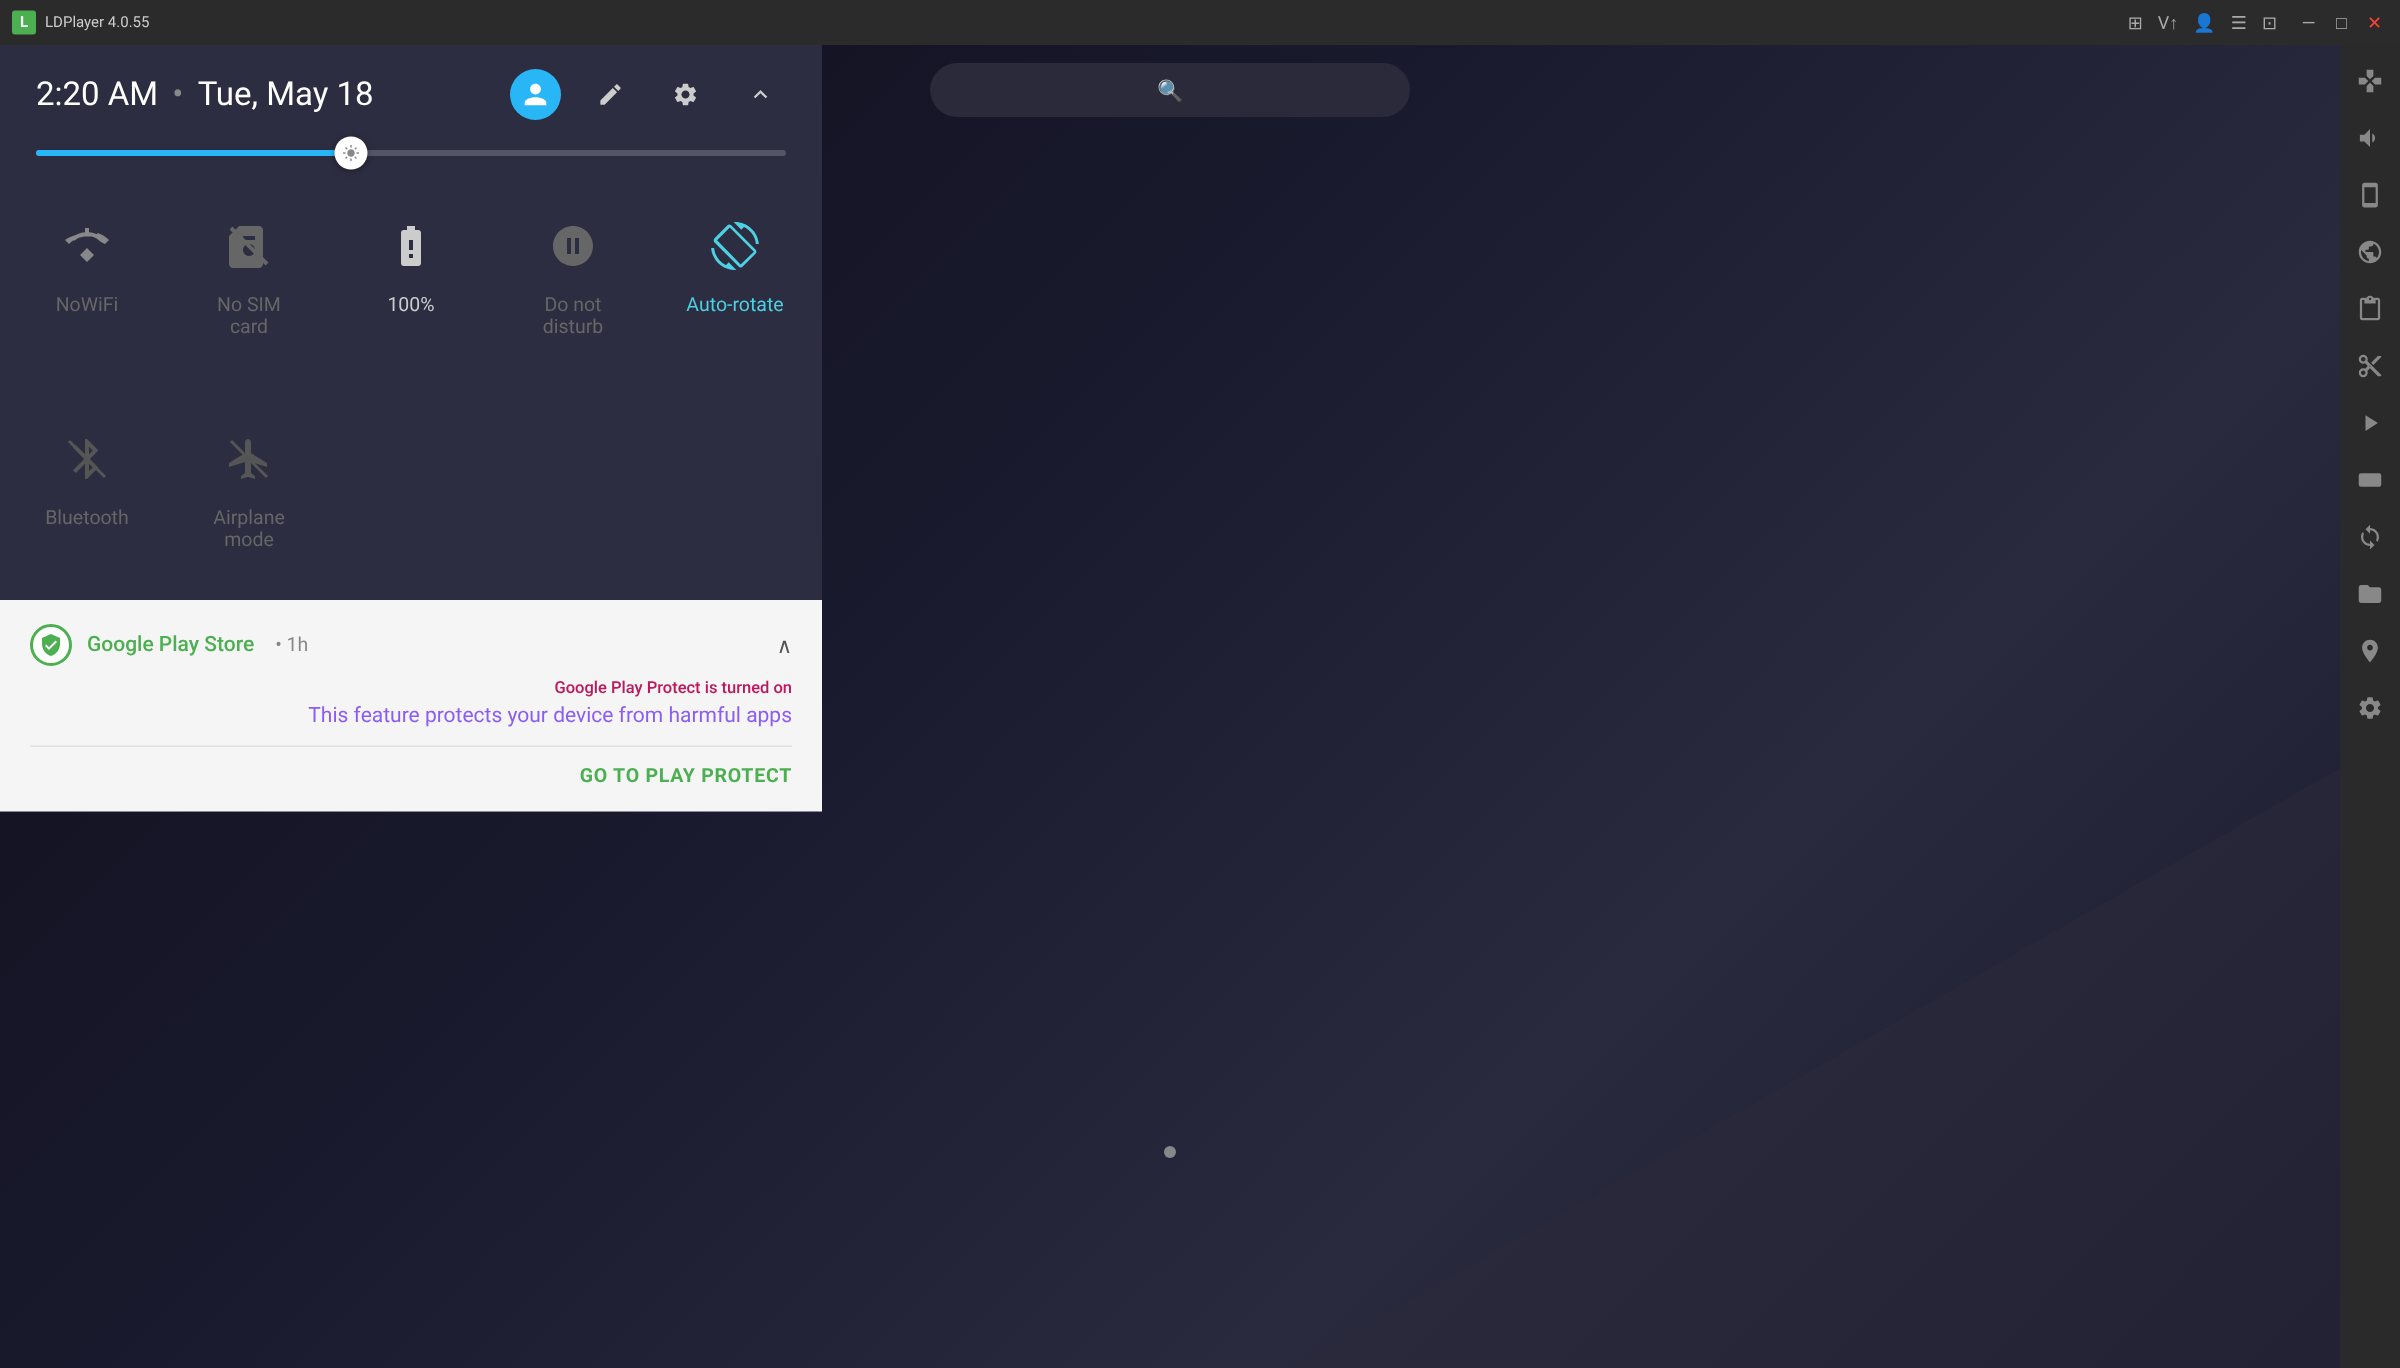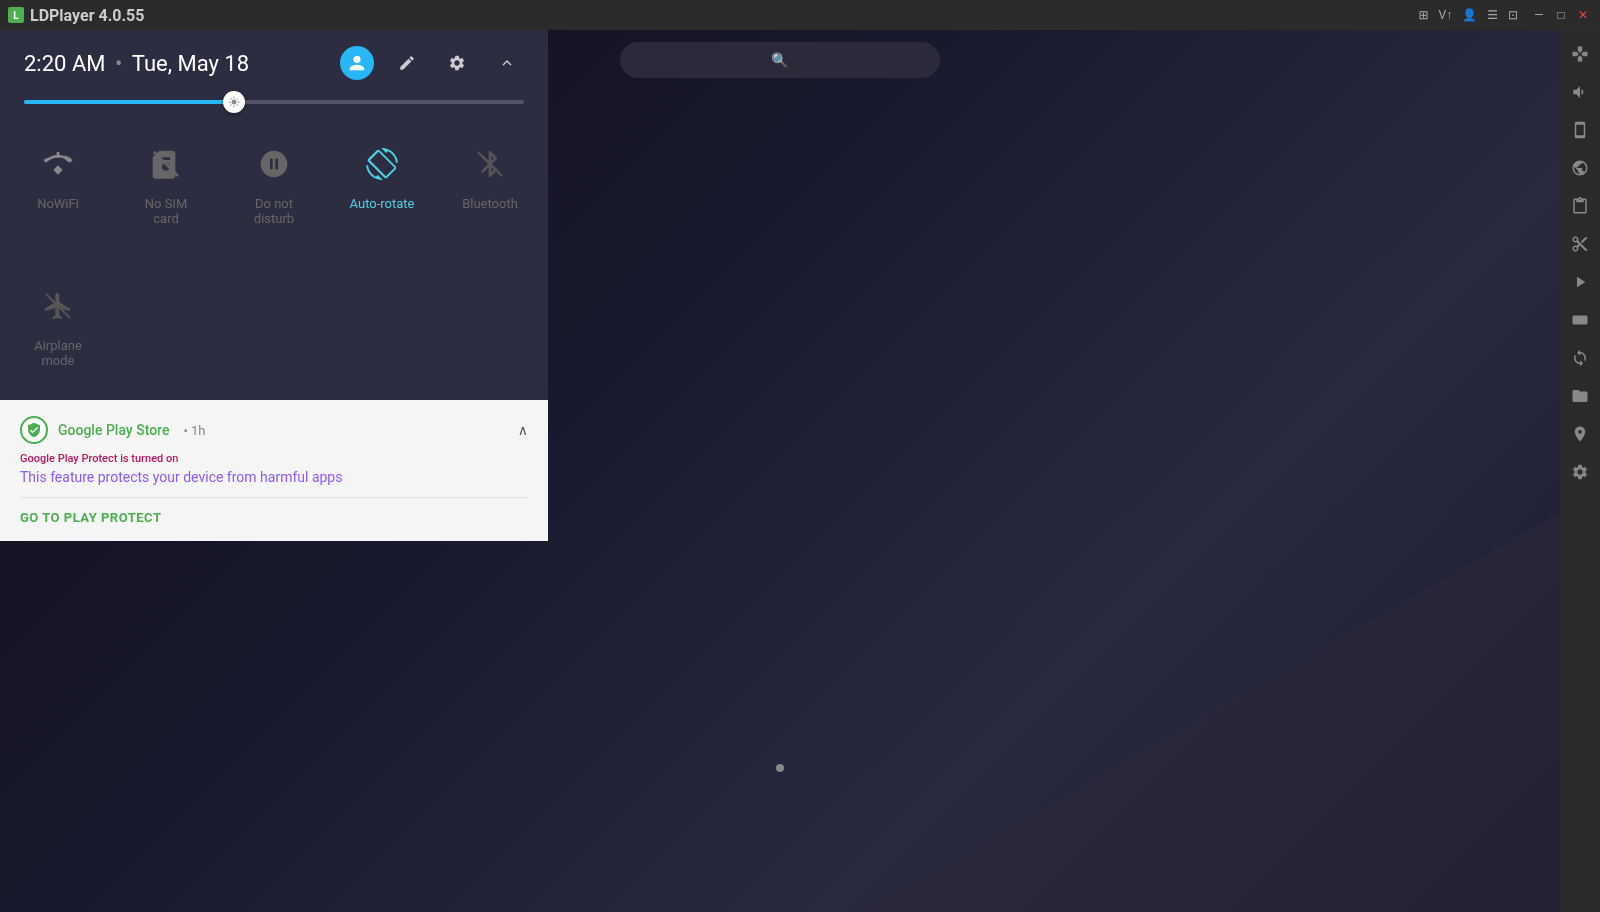--- a/index.html
+++ b/index.html
@@ -26,23 +26,22 @@
     .titlebar-icon {
       width: 16px; height: 16px;
       background: #4caf50;
       border-radius: 2px;
       margin-right: 6px;
       display: flex; align-items: center; justify-content: center;
       font-size: 10px; color: white; font-weight: bold;
     }
     .titlebar-title {
       color: #ccc;
-      font-size: 16px;
+      font-size: 10px;
       flex: 1;
-      font-weight: bold;
     }
     .titlebar-controls {
       display: flex; gap: 4px;
     }
     .titlebar-btn {
       width: 18px; height: 18px;
       display: flex; align-items: center; justify-content: center;
       color: #aaa;
       font-size: 12px;
       cursor: pointer;
@@ -252,20 +251,21 @@
       color: #ccc;
       text-align: center;
     }
     .qs-tile-label.inactive { color: #666; }
 
     
     .notification-area {
       background: #f5f5f5;
       margin: 0;
       padding: 16px 20px;
+      text-align: right;
     }
     .notif-header {
       display: flex;
       align-items: center;
       gap: 10px;
       margin-bottom: 8px;
     }
     .notif-icon {
       width: 28px; height: 28px;
       background: #fff;
@@ -408,20 +408,28 @@
           <div class="qs-tile-icon inactive">
             <svg width="32" height="32" viewBox="0 0 24 24" fill="#666">
               <path d="M17 2H7L2 7v14c0 1.1.9 2 2 2h13c1.1 0 2-.9 2-2V4c0-1.1-.9-2-2-2zm-5 15c-1.66 0-3-1.34-3-3s1.34-3 3-3 3 1.34 3 3-1.34 3-3 3zm3-8H9V7h6v2z"></path>
 
               <line x1="3" y1="3" x2="21" y2="21" stroke="#666" stroke-width="2"></line>
             </svg>
           </div>
           <span class="qs-tile-label inactive">No SIM card</span>
         </div>
 
+        <div class="qs-tile">
+          <div class="qs-tile-icon active">
+            <svg width="32" height="32" viewBox="0 0 24 24" fill="#ccc">
+              <path d="M15.67 4H14V2h-4v2H8.33C7.6 4 7 4.6 7 5.33v15.33C7 21.4 7.6 22 8.33 22h7.33c.74 0 1.34-.6 1.34-1.33V5.33C17 4.6 16.4 4 15.67 4zm-2.67 14h-2v-2h2v2zm0-4h-2V9h2v5z"></path>
+            </svg>
+          </div>
+          <span class="qs-tile-label">100%</span>
+        </div>
 
         <div class="qs-tile">
           <div class="qs-tile-icon inactive">
             <svg width="32" height="32" viewBox="0 0 24 24" fill="#666">
               <path d="M12 2C6.48 2 2 6.48 2 12s4.48 10 10 10 10-4.48 10-10S17.52 2 12 2zm-1 14H9V8h2v8zm4 0h-2V8h2v8z"></path>
             </svg>
           </div>
           <span class="qs-tile-label inactive">Do not disturb</span>
         </div>
 

